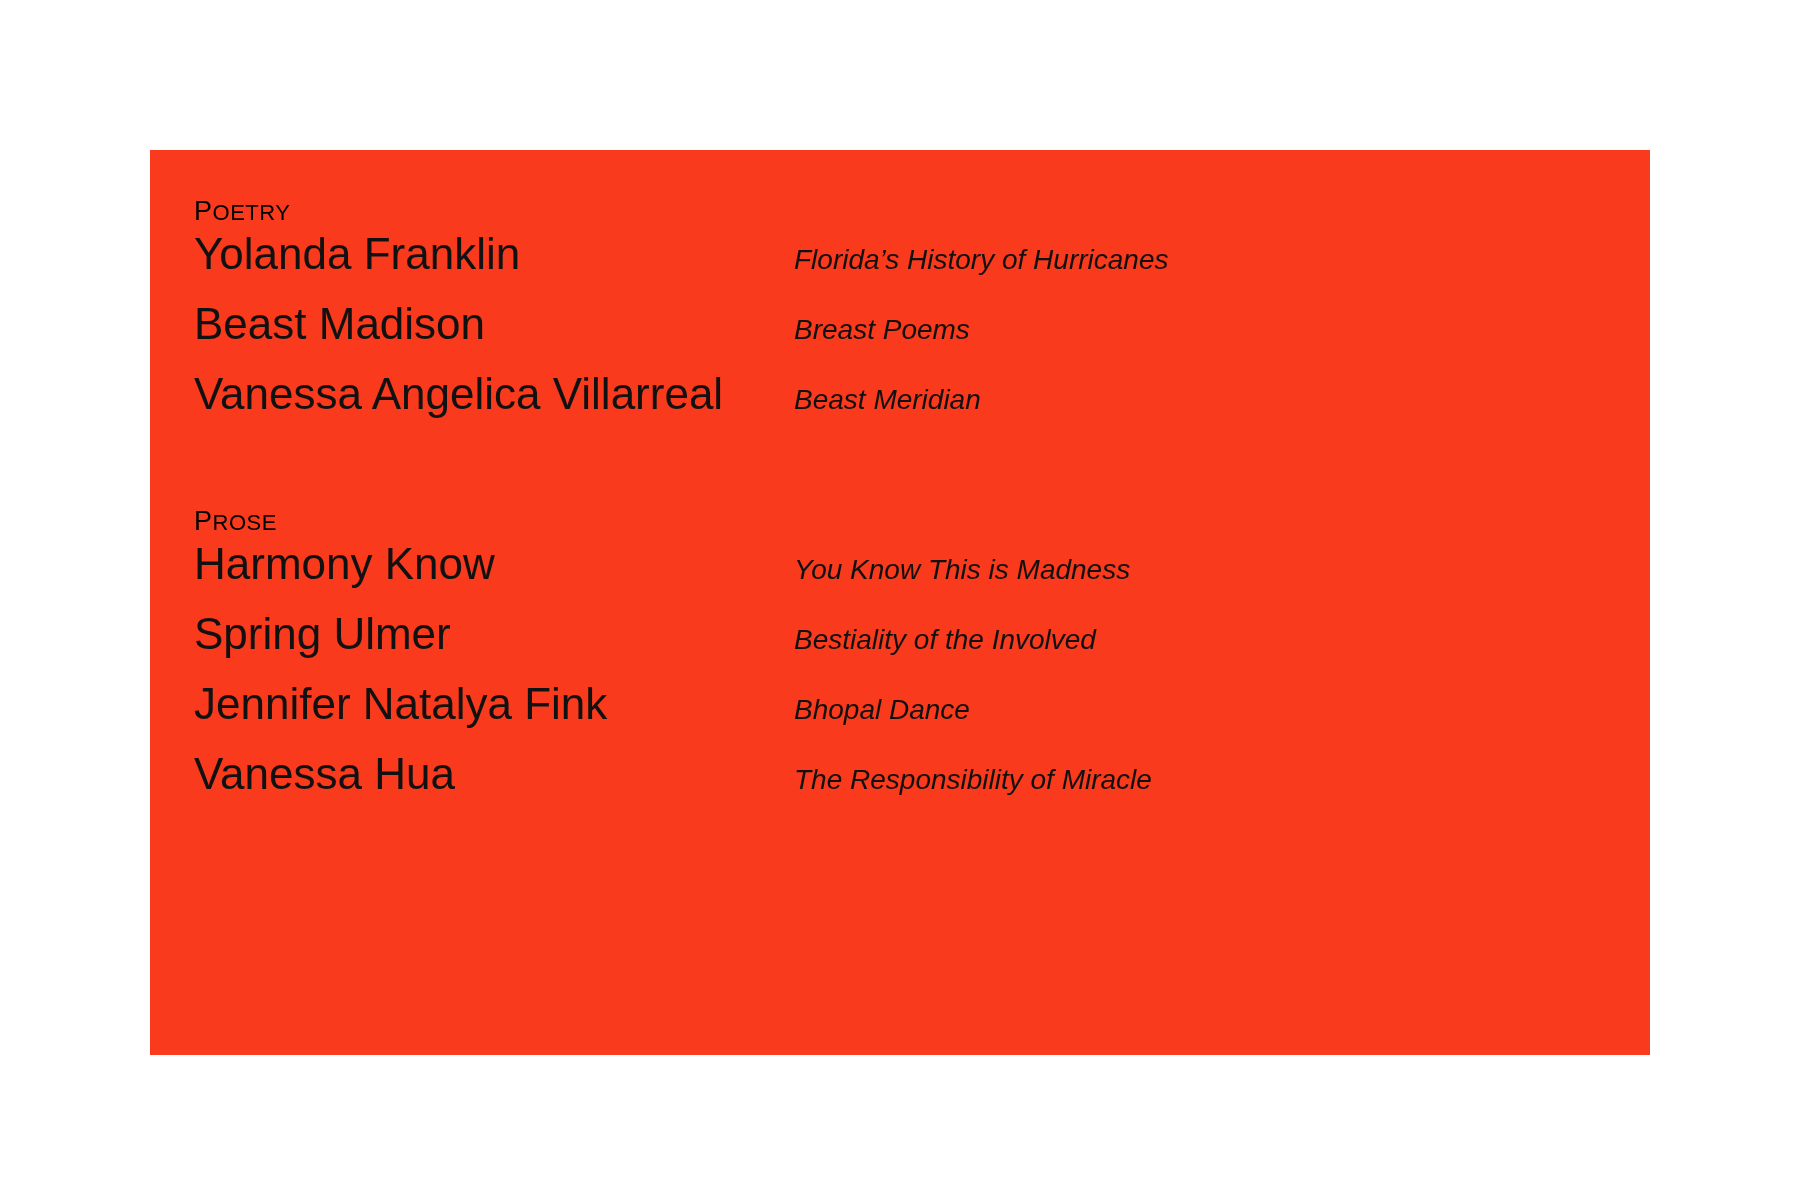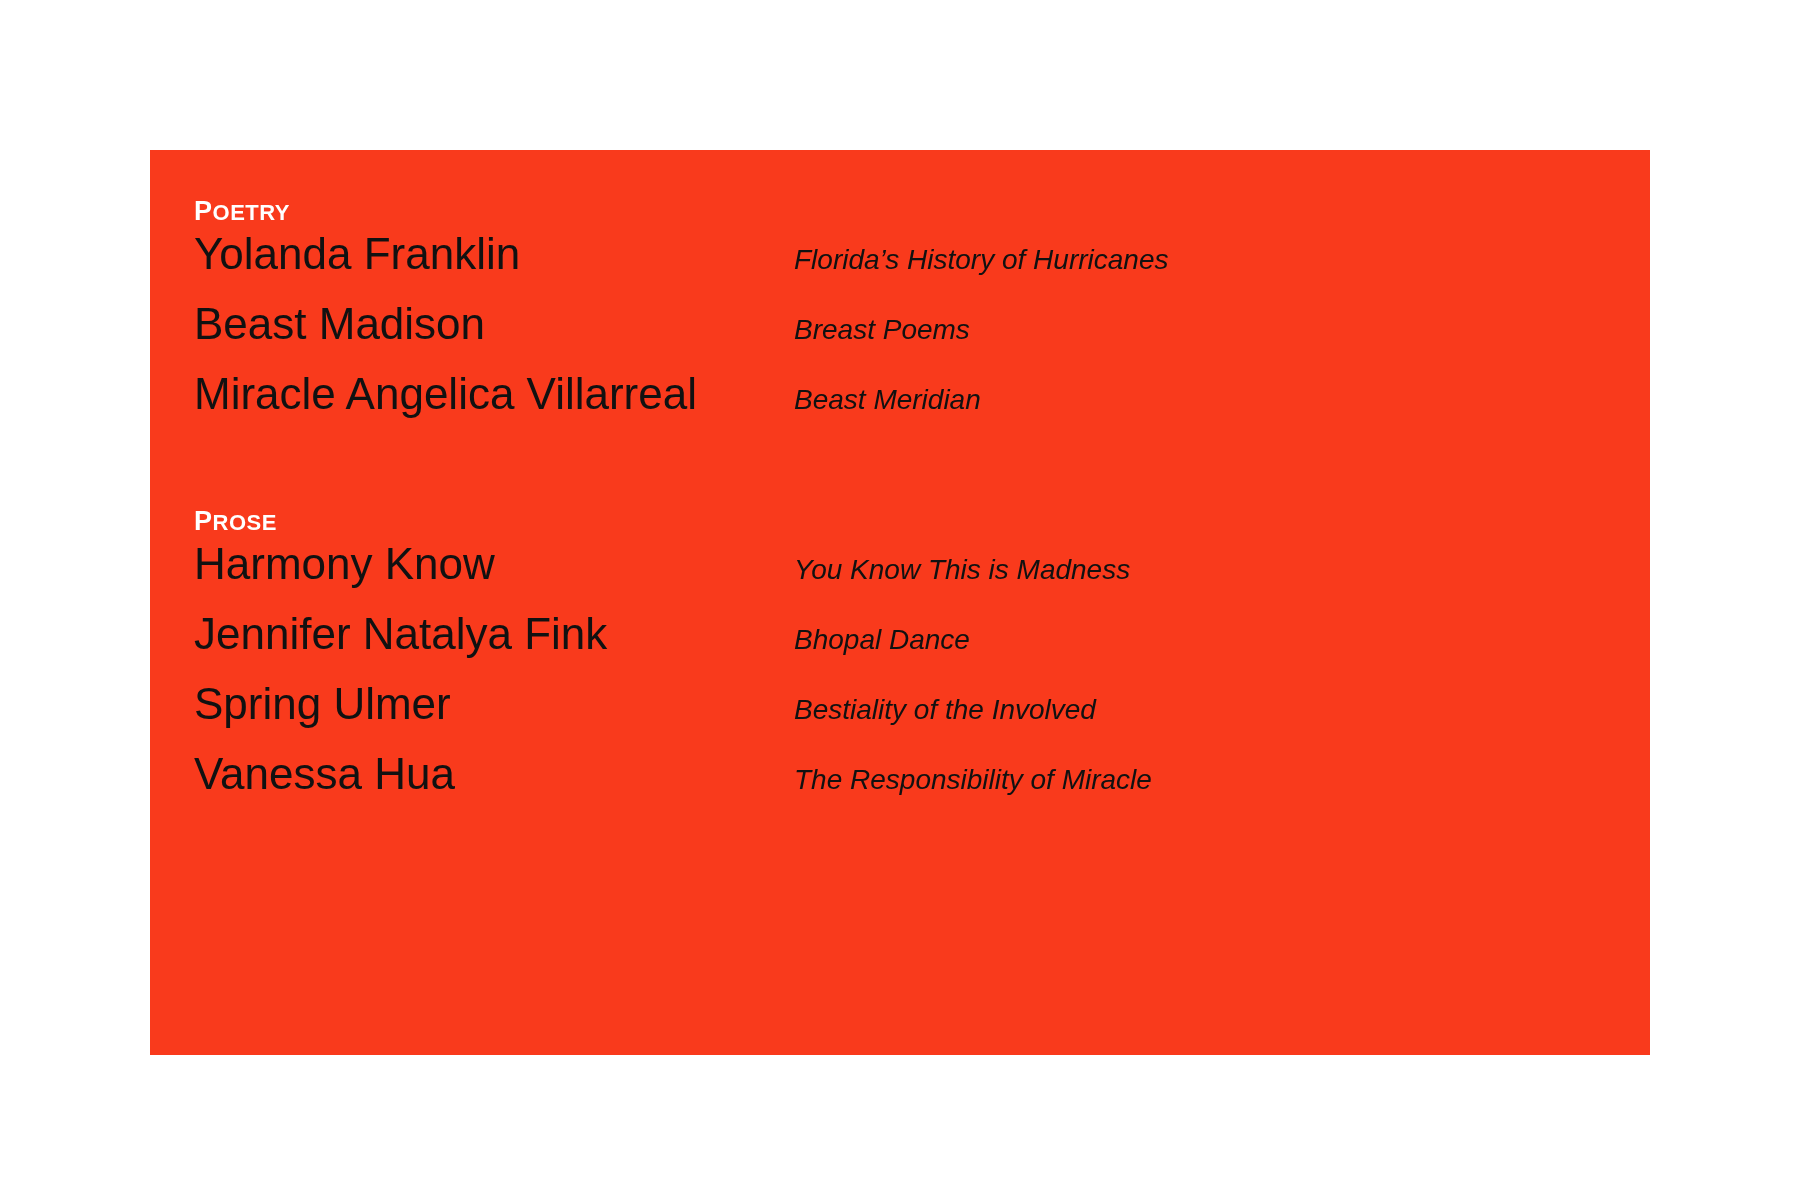--- a/index.html
+++ b/index.html
@@ -27,22 +27,22 @@
     height: 905px;
     background: #f93a1c;
     box-sizing: border-box;
     padding: 38px 0 0 44px;
   }
   .section {
     margin: 0;
   }
   .section-heading {
     font-family: "Liberation Sans", sans-serif;
-    font-weight: bold;
-    color: #ffffff;
+    font-weight: normal;
+    color: #000000;
     letter-spacing: 0.5px;
     margin: 0 0 6px 0;
     line-height: 1.0;
     
     font-size: 31px;
     font-variant: small-caps;
     text-transform: lowercase;
   }
   .section-heading::first-letter {
     font-size: 38px;
@@ -93,46 +93,46 @@
           <div class="title">Florida’s History of Hurricanes</div>
         </div>
 
         <div class="row">
           <div class="author">Beast Madison</div>
           <div class="title">Breast Poems</div>
         </div>
 
 
         <div class="row">
-          <div class="author">Miracle Angelica Villarreal</div>
+          <div class="author">Vanessa Angelica Villarreal</div>
           <div class="title">Beast Meridian</div>
         </div>
 
       </div>
     </div>
 
     <div class="gap"></div>
 
     <div class="section">
       <div class="section-heading">Prose</div>
       <div class="rows">
 
         <div class="row">
           <div class="author">Harmony Know</div>
           <div class="title">You Know This is Madness</div>
         </div>
 
         <div class="row">
-          <div class="author">Jennifer Natalya Fink</div>
-          <div class="title">Bhopal Dance</div>
+          <div class="author">Spring Ulmer</div>
+          <div class="title">Bestiality of the Involved</div>
         </div>
 
         <div class="row">
-          <div class="author">Spring Ulmer</div>
-          <div class="title">Bestiality of the Involved</div>
+          <div class="author">Jennifer Natalya Fink</div>
+          <div class="title">Bhopal Dance</div>
         </div>
 
         <div class="row">
           <div class="author">Vanessa Hua</div>
           <div class="title">The Responsibility of Miracle</div>
         </div>
 
       </div>
     </div>
 

